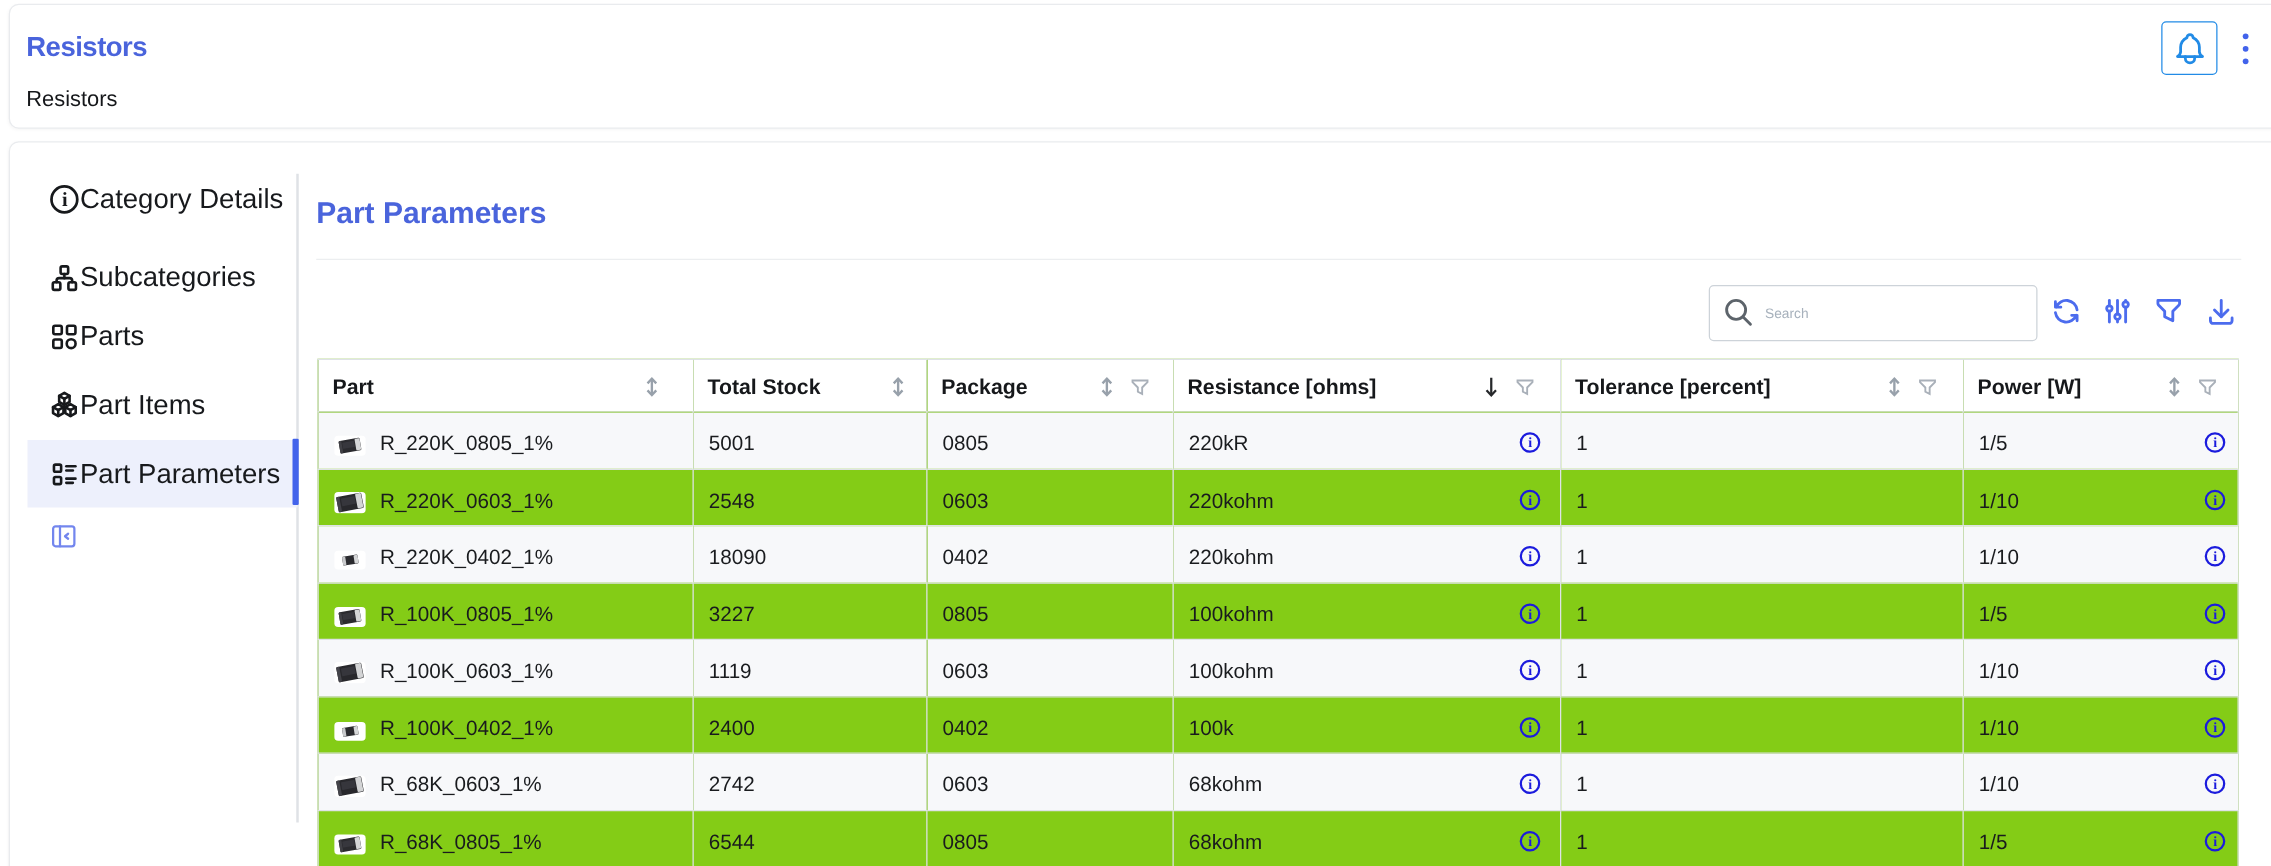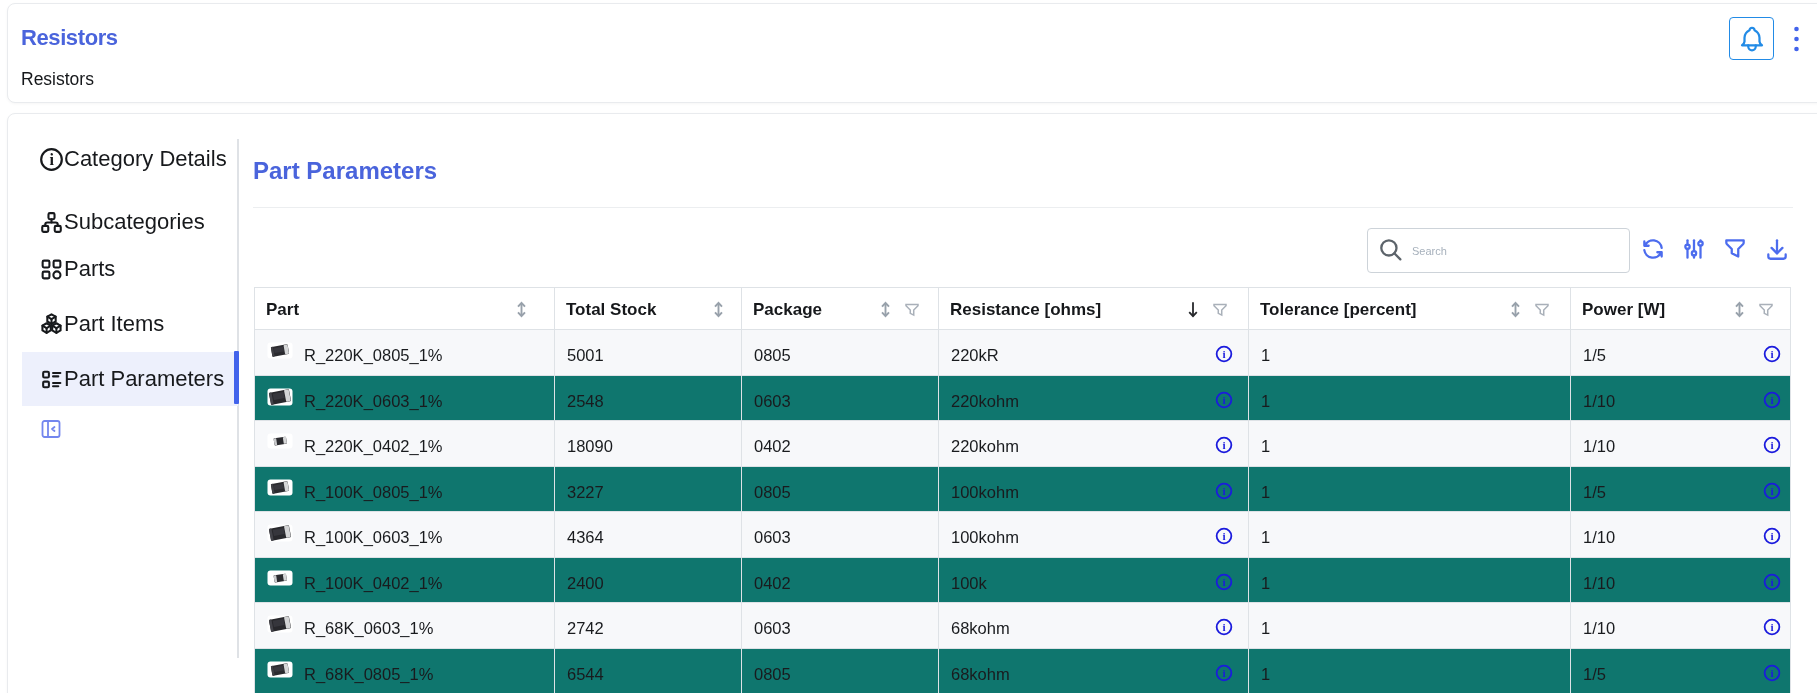--- a/index.html
+++ b/index.html
@@ -21,27 +21,27 @@
 #activebar{left:234px;top:351px;width:4.5px;height:53px;background:#4263eb;border-radius:1px}
 #vline{left:237px;top:139px;width:2px;height:519px;background:#dfe2e6}
 #heading{left:253px;top:156px;font-size:24px;font-weight:bold;color:#4a64dc;line-height:30px}
 #hrline{left:253px;top:207px;width:1540px;height:1px;background:#eceef0}
 
 #search{left:1367px;top:228px;width:263px;height:45px;border:1px solid #cdd3d9;border-radius:4px;display:flex;align-items:center}
 #search .mag{margin-left:11px}
 #search .ph{margin-left:8px;font-size:11px;color:#a7b1bc}
 .tbi{position:absolute;top:236px;width:26px;height:26px}
 
-#tbl{position:absolute;left:254px;top:287px;border-collapse:collapse;table-layout:fixed;background:#0f766e}
+#tbl{position:absolute;left:254px;top:287px;border-collapse:collapse;table-layout:fixed;background:#84cc16}
 #tbl th,#tbl td{border:1px solid #dee2e6;overflow:hidden;white-space:nowrap;vertical-align:middle;position:relative}
 #tbl th{height:42px;font-size:17px;font-weight:bold;color:#16181b;text-align:left;padding-left:11px;padding-top:3px;background:#fff}
 #tbl td{height:45.5px;font-size:16.5px;color:#191b1e;padding-left:12px;padding-top:7px}
 #tbl tr.odd td{background:#f7f8fa}
 .sorti{position:absolute;top:50%;margin-top:-8px}
-.parttd{display:flex;align-items:flex-start}
+.parttd{display:flex;align-items:flex-end}
 .thumb{flex:0 0 auto;margin-right:11px;margin-top:-4px}
 .infoi{position:absolute;top:50%;margin-top:-7px}
 </style>
 </head>
 <body>
 <div class="card" id="hdr"></div>
 <div class="abs" id="title">Resistors</div>
 <div class="abs" id="subtitle">Resistors</div>
 <div class="abs" id="bellbtn">
 <svg width="30" height="30" viewBox="0 0 24 24" fill="none" stroke="#228be6" stroke-width="1.8" stroke-linecap="round" stroke-linejoin="round">
@@ -317,21 +317,21 @@
               <g transform="rotate(-11 13 9)">
                 <rect x="2.8" y="2.8" width="20.4" height="12.4" rx="1" fill="#28282c"></rect>
                 <rect x="18.2" y="3.1" width="4.7" height="11.8" rx="0.8" fill="#d3d4d5"></rect>
                 <rect x="2.8" y="2.8" width="2.6" height="12.4" rx="0.8" fill="#44444a"></rect>
                 <rect x="6.4" y="4.6" width="11" height="6.2" rx="0.5" fill="#36363c"></rect>
               </g>
             </svg>
             <span>R_100K_0603_1%</span>
           </div>
         </td>
-        <td>4364</td>
+        <td>1119</td>
         <td>0603</td>
         <td>100kohm<span class="infoi" style="right:15px"><svg width="18" height="18" viewBox="0 0 24 24" fill="none" stroke="#1b1bdd" stroke-width="2.4">
               <circle cx="12" cy="12" r="9.8"></circle>
               <text x="12.2" y="17.3" font-family="Liberation Serif" font-size="15" font-weight="bold" text-anchor="middle" fill="#1b1bdd" stroke="none">i</text>
             </svg></span></td>
         <td>1</td>
         <td>1/10<span class="infoi" style="right:9.5px"><svg width="18" height="18" viewBox="0 0 24 24" fill="none" stroke="#1b1bdd" stroke-width="2.4">
               <circle cx="12" cy="12" r="9.8"></circle>
               <text x="12.2" y="17.3" font-family="Liberation Serif" font-size="15" font-weight="bold" text-anchor="middle" fill="#1b1bdd" stroke="none">i</text>
             </svg></span></td>

